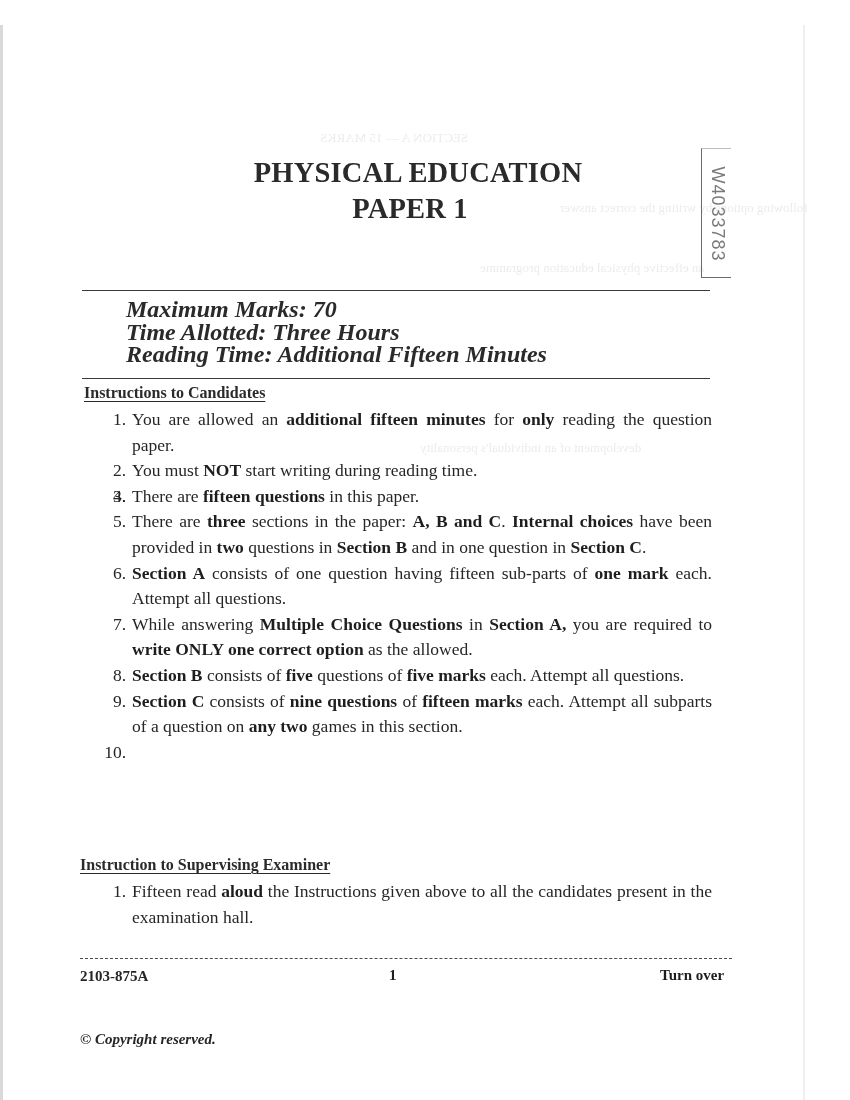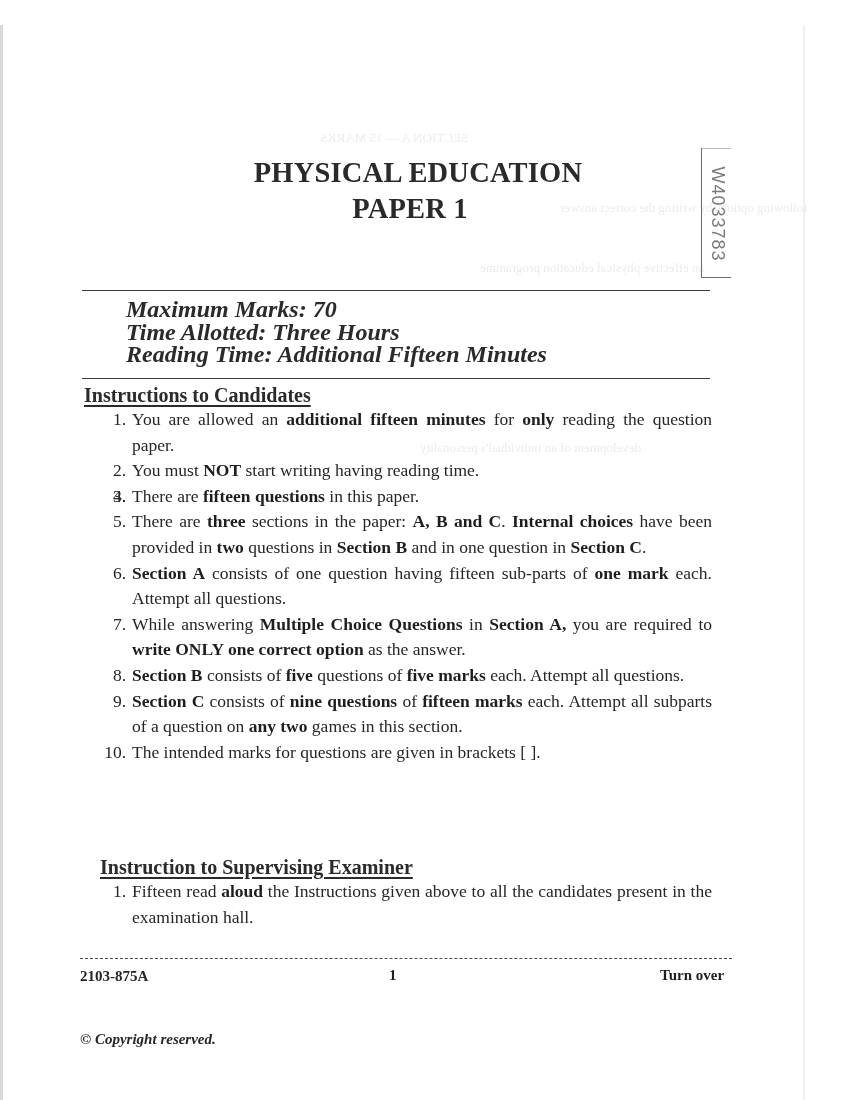--- a/index.html
+++ b/index.html
@@ -75,27 +75,27 @@
       font-style: italic;
       font-weight: bold;
       font-size: 24px;
       line-height: 22.5px;
       color: #2a2a2a;
       margin-left: 43px;
     }
     .section-head {
       position: absolute;
       font-weight: bold;
-      font-size: 20px;
+      font-size: 16px;
       text-decoration: underline;
       text-underline-offset: 3px;
       color: #2a2a2a;
     }
     .sh1 { left: 84px; top: 384px; }
-    .sh2 { left: 80px; top: 856px; margin-left: 20px; }
+    .sh2 { left: 80px; top: 856px; }
     .instr-list {
       position: absolute;
       left: 100px;
       width: 612px;
       font-size: 17.5px;
       line-height: 25.6px;
       color: #262626;
     }
     .list1 { top: 407px; }
     .list2 { top: 879px; }
@@ -171,29 +171,29 @@
   <div>Maximum Marks: 70</div>
   <div>Time Allotted: Three Hours</div>
   <div>Reading Time: Additional Fifteen Minutes</div>
 </div>
 
 <div class="rule r2"></div>
 
 <div class="section-head sh1">Instructions to Candidates</div>
 <div class="instr-list list1" id="list-candidates">
     <div class="item"><span class="num">1.</span><span><span>You are allowed an </span><b>additional fifteen minutes</b><span> for </span><b>only</b><span> reading the question paper.</span></span></div>
-    <div class="item"><span class="num">2.</span><span><span>You must </span><b>NOT</b><span> start writing having reading time.</span></span></div>
+    <div class="item"><span class="num">2.</span><span><span>You must </span><b>NOT</b><span> start writing during reading time.</span></span></div>
     <div class="item"><span class="num">3.</span></div>
     <div class="item"><span class="num">4.</span><span><span>There are </span><b>fifteen questions</b><span> in this paper.</span></span></div>
     <div class="item"><span class="num">5.</span><span><span>There are </span><b>three</b><span> sections in the paper: </span><b>A, B and C</b><span>. </span><b>Internal choices</b><span> have been provided in </span><b>two</b><span> questions in </span><b>Section B</b><span> and in one question in </span><b>Section C</b><span>.</span></span></div>
     <div class="item"><span class="num">6.</span><span><b>Section A</b><span> consists of one question having fifteen sub-parts of </span><b>one mark</b><span> each. Attempt all questions.</span></span></div>
-    <div class="item"><span class="num">7.</span><span><span>While answering </span><b>Multiple Choice Questions</b><span> in </span><b>Section A,</b><span> you are required to </span><b>write ONLY one correct option</b><span> as the answer.</span></span></div>
+    <div class="item"><span class="num">7.</span><span><span>While answering </span><b>Multiple Choice Questions</b><span> in </span><b>Section A,</b><span> you are required to </span><b>write ONLY one correct option</b><span> as the allowed.</span></span></div>
     <div class="item"><span class="num">8.</span><span><b>Section B</b><span> consists of </span><b>five</b><span> questions of </span><b>five marks</b><span> each. Attempt all questions.</span></span></div>
     <div class="item"><span class="num">9.</span><span><b>Section C</b><span> consists of </span><b>nine questions</b><span> of </span><b>fifteen marks</b><span> each. Attempt all subparts of a question on </span><b>any two</b><span> games in this section.</span></span></div>
-    <div class="item"><span class="num">10.</span><span><span>The intended marks for questions are given in brackets [ ].</span></span></div>
+    <div class="item"><span class="num">10.</span></div>
   </div>
 
 <div class="section-head sh2">Instruction to Supervising Examiner</div>
 <div class="instr-list list2" id="list-examiner">
     <div class="item"><span class="num">1.</span><span><span>Fifteen read </span><b>aloud</b><span> the Instructions given above to all the candidates present in the examination hall.</span></span></div>
   </div>
 
 <div class="rule r3"></div>
 
 <div class="footer-left">

